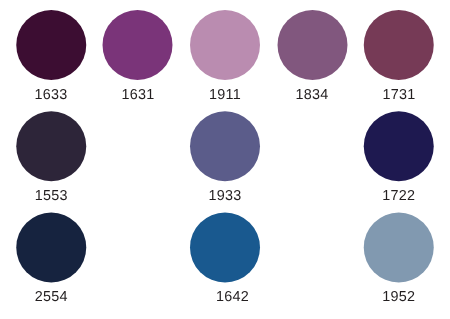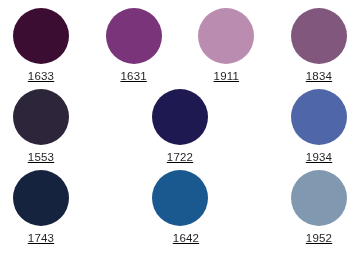--- a/index.html
+++ b/index.html
@@ -13,21 +13,20 @@
     font-family: "Liberation Sans", sans-serif;
     overflow: hidden;
   }
   .palette {
     width: 360px;
     height: 255px;
     display: flex;
     flex-direction: column;
     box-sizing: border-box;
     padding: 8px 6px 4px 6px;
-    text-decoration: underline;
   }
   .row {
     display: flex;
     flex-direction: row;
     flex: 1 1 0;
     justify-content: space-between;
     align-items: flex-start;
   }
   .cell {
     width: 70px;
@@ -65,41 +64,45 @@
       <span class="label" style="color: rgb(35, 31, 32);">1631</span>
     </div>
     <div class="cell">
       <span class="dot" style="background-color: rgb(186, 140, 176);"></span>
       <span class="label" style="color: rgb(35, 31, 32);">1911</span>
     </div>
     <div class="cell">
       <span class="dot" style="background-color: rgb(129, 87, 126);"></span>
       <span class="label" style="color: rgb(35, 31, 32);">1834</span>
     </div>
+    <div class="cell">
+      <span class="dot" style="background-color: rgb(118, 58, 86);"></span>
+      <span class="label" style="color: rgb(35, 31, 32);">1731</span>
+    </div>
   </div>
 
   <div class="row">
     <div class="cell">
       <span class="dot" style="background-color: rgb(45, 37, 57);"></span>
       <span class="label" style="color: rgb(35, 31, 32);">1553</span>
     </div>
     <div class="cell">
+      <span class="dot" style="background-color: rgb(91, 92, 138);"></span>
+      <span class="label" style="color: rgb(35, 31, 32);">1933</span>
+    </div>
+    <div class="cell">
       <span class="dot" style="background-color: rgb(30, 25, 80);"></span>
       <span class="label" style="color: rgb(35, 31, 32);">1722</span>
-    </div>
-    <div class="cell">
-      <span class="dot" style="background-color: rgb(79, 102, 168);"></span>
-      <span class="label" style="color: rgb(35, 31, 32);">1934</span>
     </div>
   </div>
 
   <div class="row">
     <div class="cell">
       <span class="dot" style="background-color: rgb(22, 35, 63);"></span>
-      <span class="label" style="color: rgb(35, 31, 32);">1743</span>
+      <span class="label" style="color: rgb(35, 31, 32);">2554</span>
     </div>
     <div class="cell">
       <span class="dot" style="background-color: rgb(25, 89, 143);"></span>
       <span class="label" style="color: rgb(35, 31, 32); margin-left: 12px;">1642</span>
     </div>
     <div class="cell">
       <span class="dot" style="background-color: rgb(129, 153, 176);"></span>
       <span class="label" style="color: rgb(35, 31, 32);">1952</span>
     </div>
   </div>

